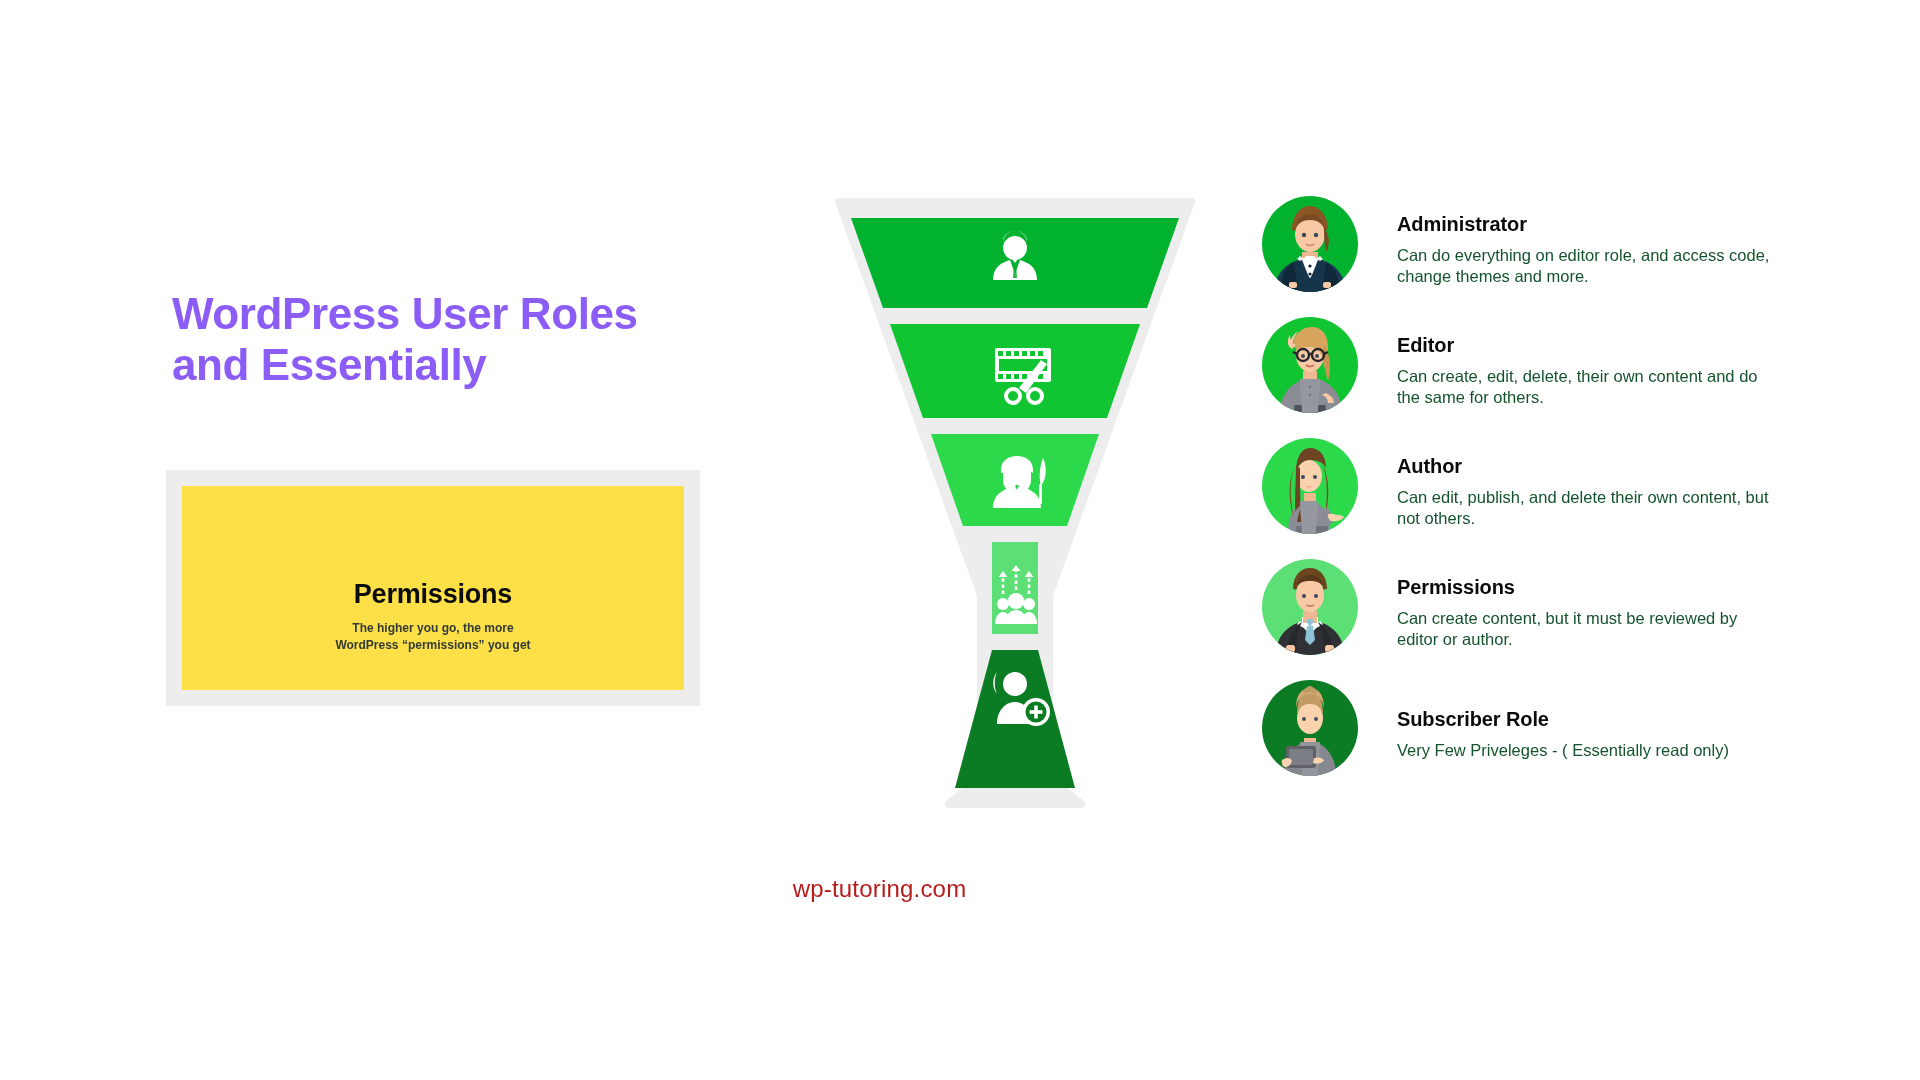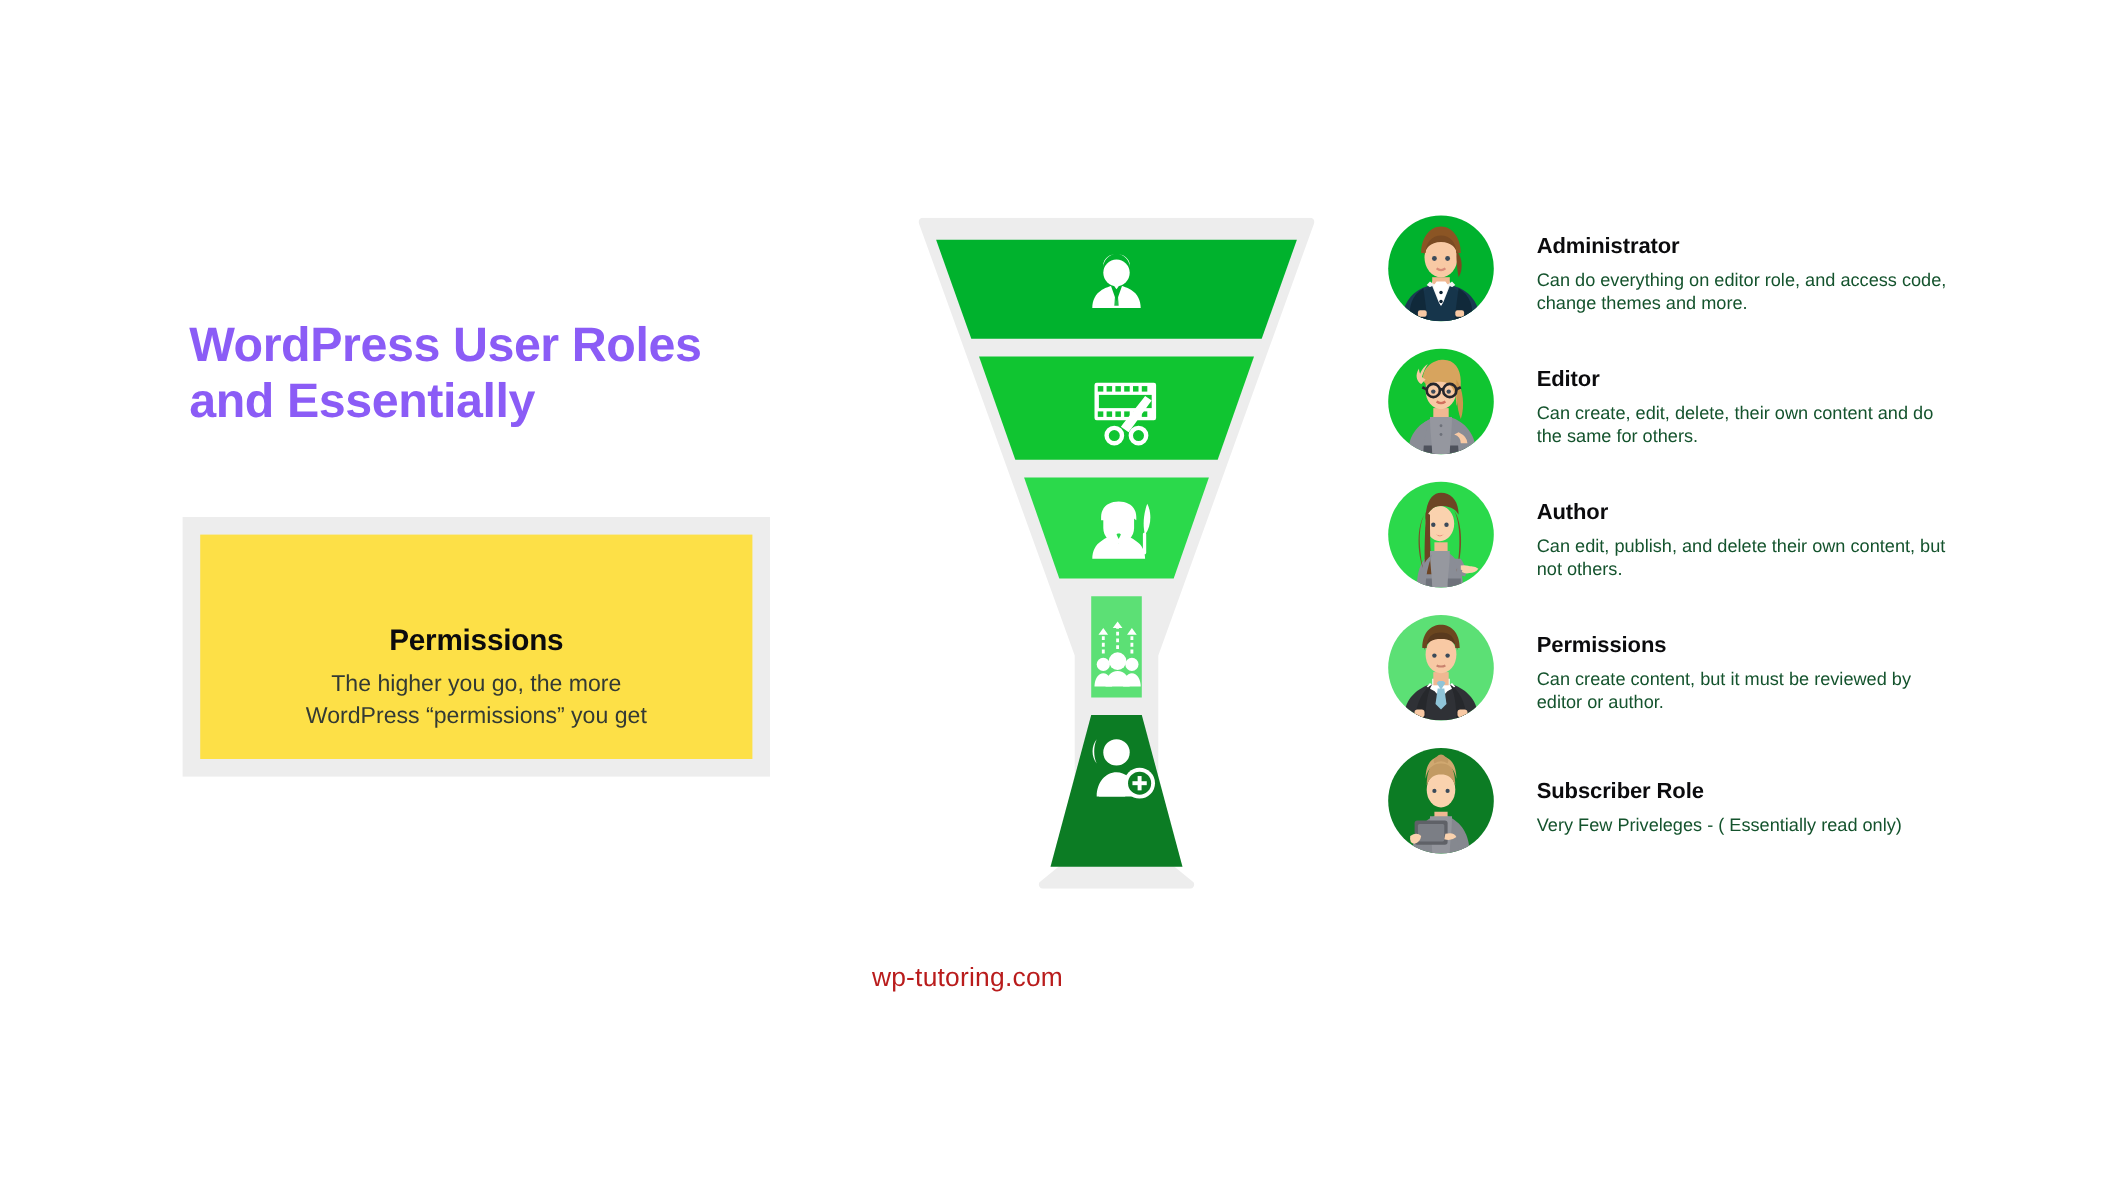--- a/index.html
+++ b/index.html
@@ -66,26 +66,27 @@
     padding-top: 56px;
   }
   #permissions-heading {
     font-size: 27px;
     font-weight: 800;
     color: #0b0b0d;
     letter-spacing: -0.2px;
     margin: 0 0 10px 0;
   }
   #permissions-subtext {
-    font-size: 21px;
+    font-size: 12px;
     line-height: 1.36;
     color: #333a34;
     text-align: center;
     margin: 0;
     white-space: pre-line;
+    font-weight: bold;
   }
 
   
   #funnel-wrap {
     position: absolute;
     left: 835px;
     top: 198px;
     width: 360px;
     height: 610px;
   }

